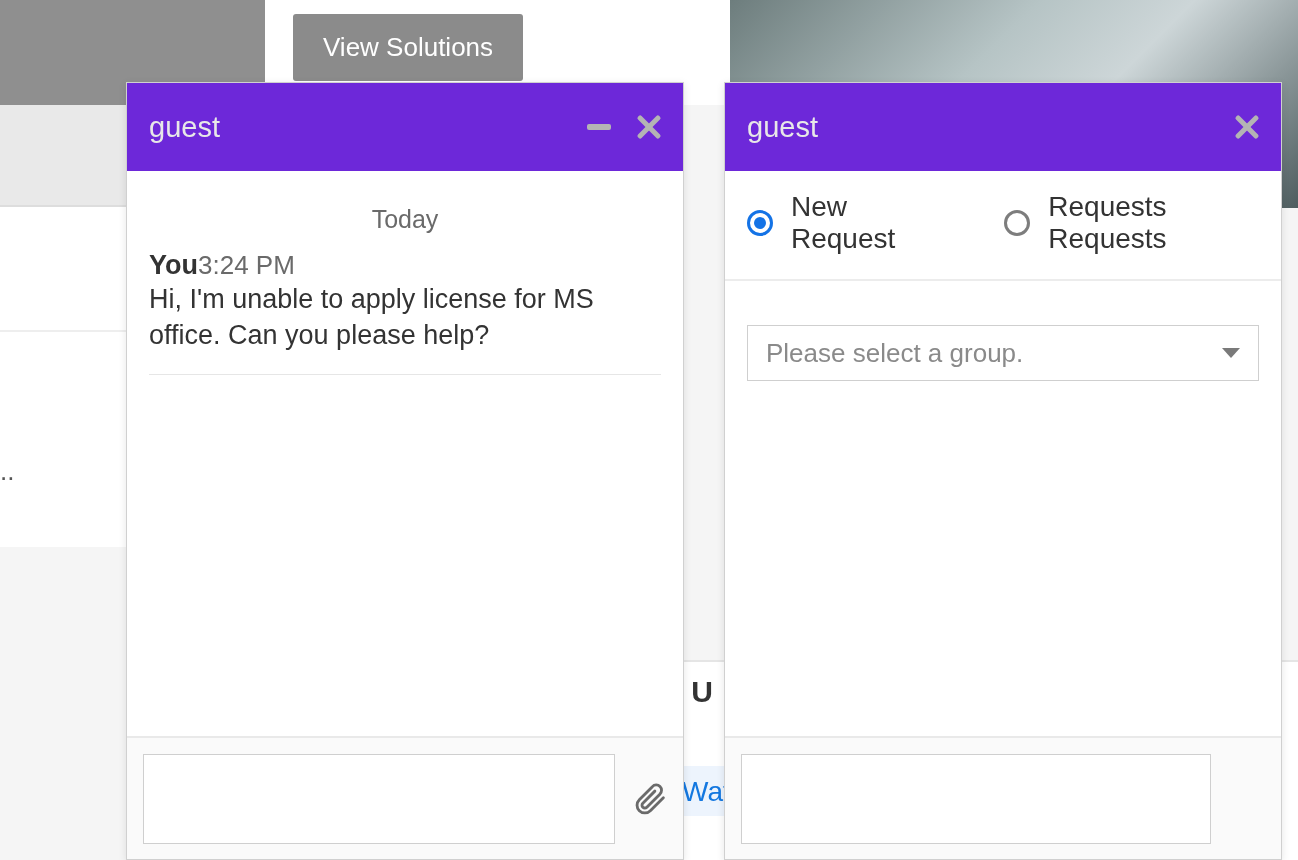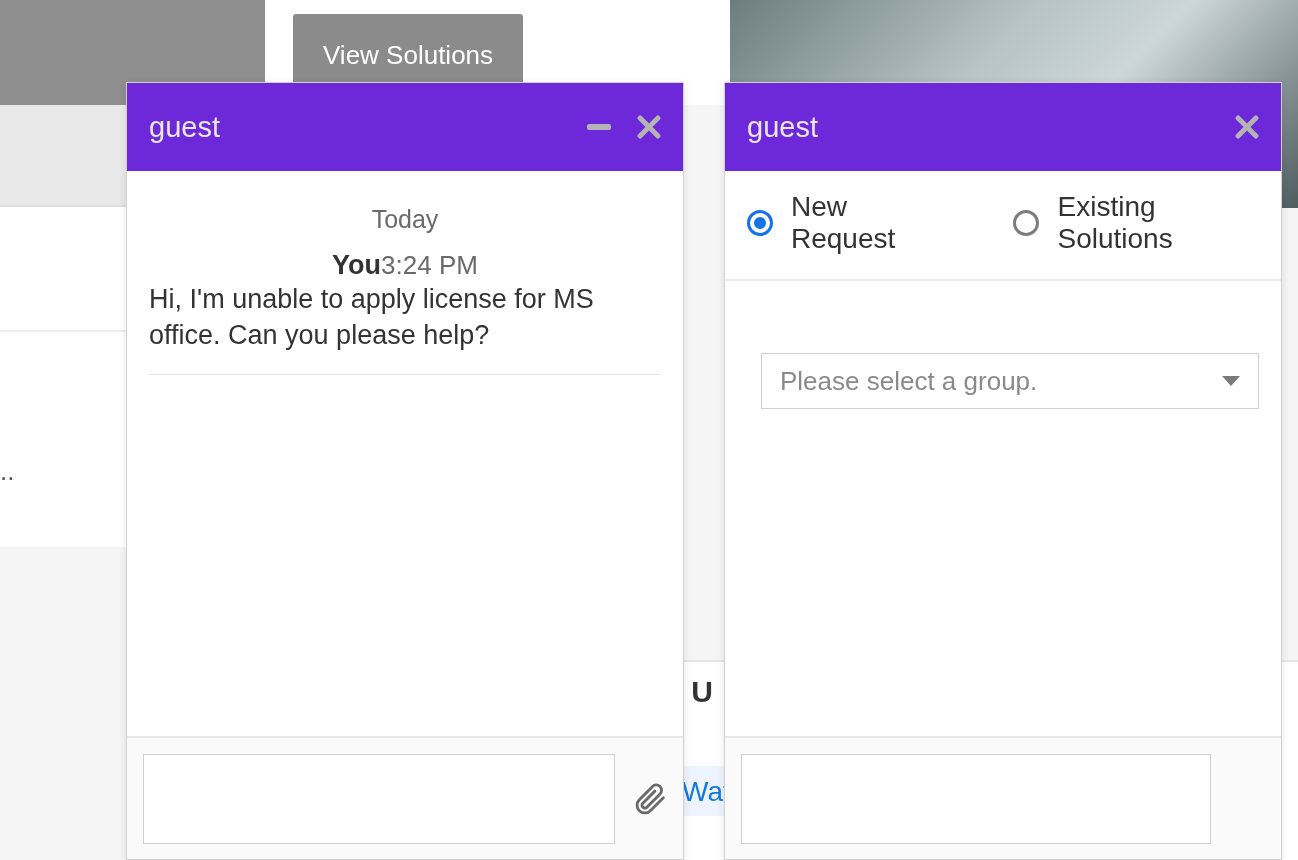--- a/index.html
+++ b/index.html
@@ -51,21 +51,21 @@
       width:126px; height:215px;
       background:#fff;
     }
     .view-solutions {
       position: absolute;
       top: 14px; left: 293px;
       background:#8b8b8b;
       color:#fff;
       border:none;
       border-radius:3px;
-      padding: 26px 30px;
+      padding: 18px 30px;
       font-size: 26px;
       font-weight:400;
       cursor:pointer;
     }
     .bg-text-wat {
       position:absolute;
       top:776px; left:682px;
       color:#1478e0;
       font-size:28px;
       font-weight:500;
@@ -158,21 +158,21 @@
       overflow:auto;
     }
     .date-label {
       text-align:center;
       font-size:25px;
       color:#6a6a6a;
       margin: 16px 0 16px 0;
     }
     .msg-row {
       display:flex;
-      justify-content:center;
+      justify-content:flex-start;
       align-items:baseline;
     }
     .msg-sender {
       font-size:27px;
       font-weight:700;
       color:#333;
     }
     .msg-time {
       font-size:26px;
       color:#6a6a6a;
@@ -244,22 +244,21 @@
       border-radius:50%;
       background:#1473e6;
       transform:translate(-50%,-50%);
     }
     .radio-label {
       font-size:28px;
       color:#333;
     }
 
     .select-wrap {
-      padding: 44px 22px 0 36px;
-      margin-top: 28px;
+      padding: 44px 22px 0 22px;
     }
     .select-box {
       width:100%;
       height:56px;
       border:1px solid #cfcfcf;
       background:#fff;
       display:flex;
       align-items:center;
       justify-content:space-between;
       padding:0 18px;
@@ -324,21 +323,21 @@
       <div class="close-icon"></div>
     </div>
   </div>
   <div class="radio-row">
     <div class="radio-item">
       <span class="radio-circle selected"></span>
       <span class="radio-label">New Request</span>
     </div>
     <div class="radio-item">
       <span class="radio-circle"></span>
-      <span class="radio-label">Existing Solutions</span>
+      <span class="radio-label">Requests Requests</span>
     </div>
   </div>
   <div class="select-wrap">
     <div class="select-box">
       <span>Please select a group.</span>
       <span class="caret-down"></span>
     </div>
   </div>
   <div style="flex:1"></div>
   <div class="chat-footer">

